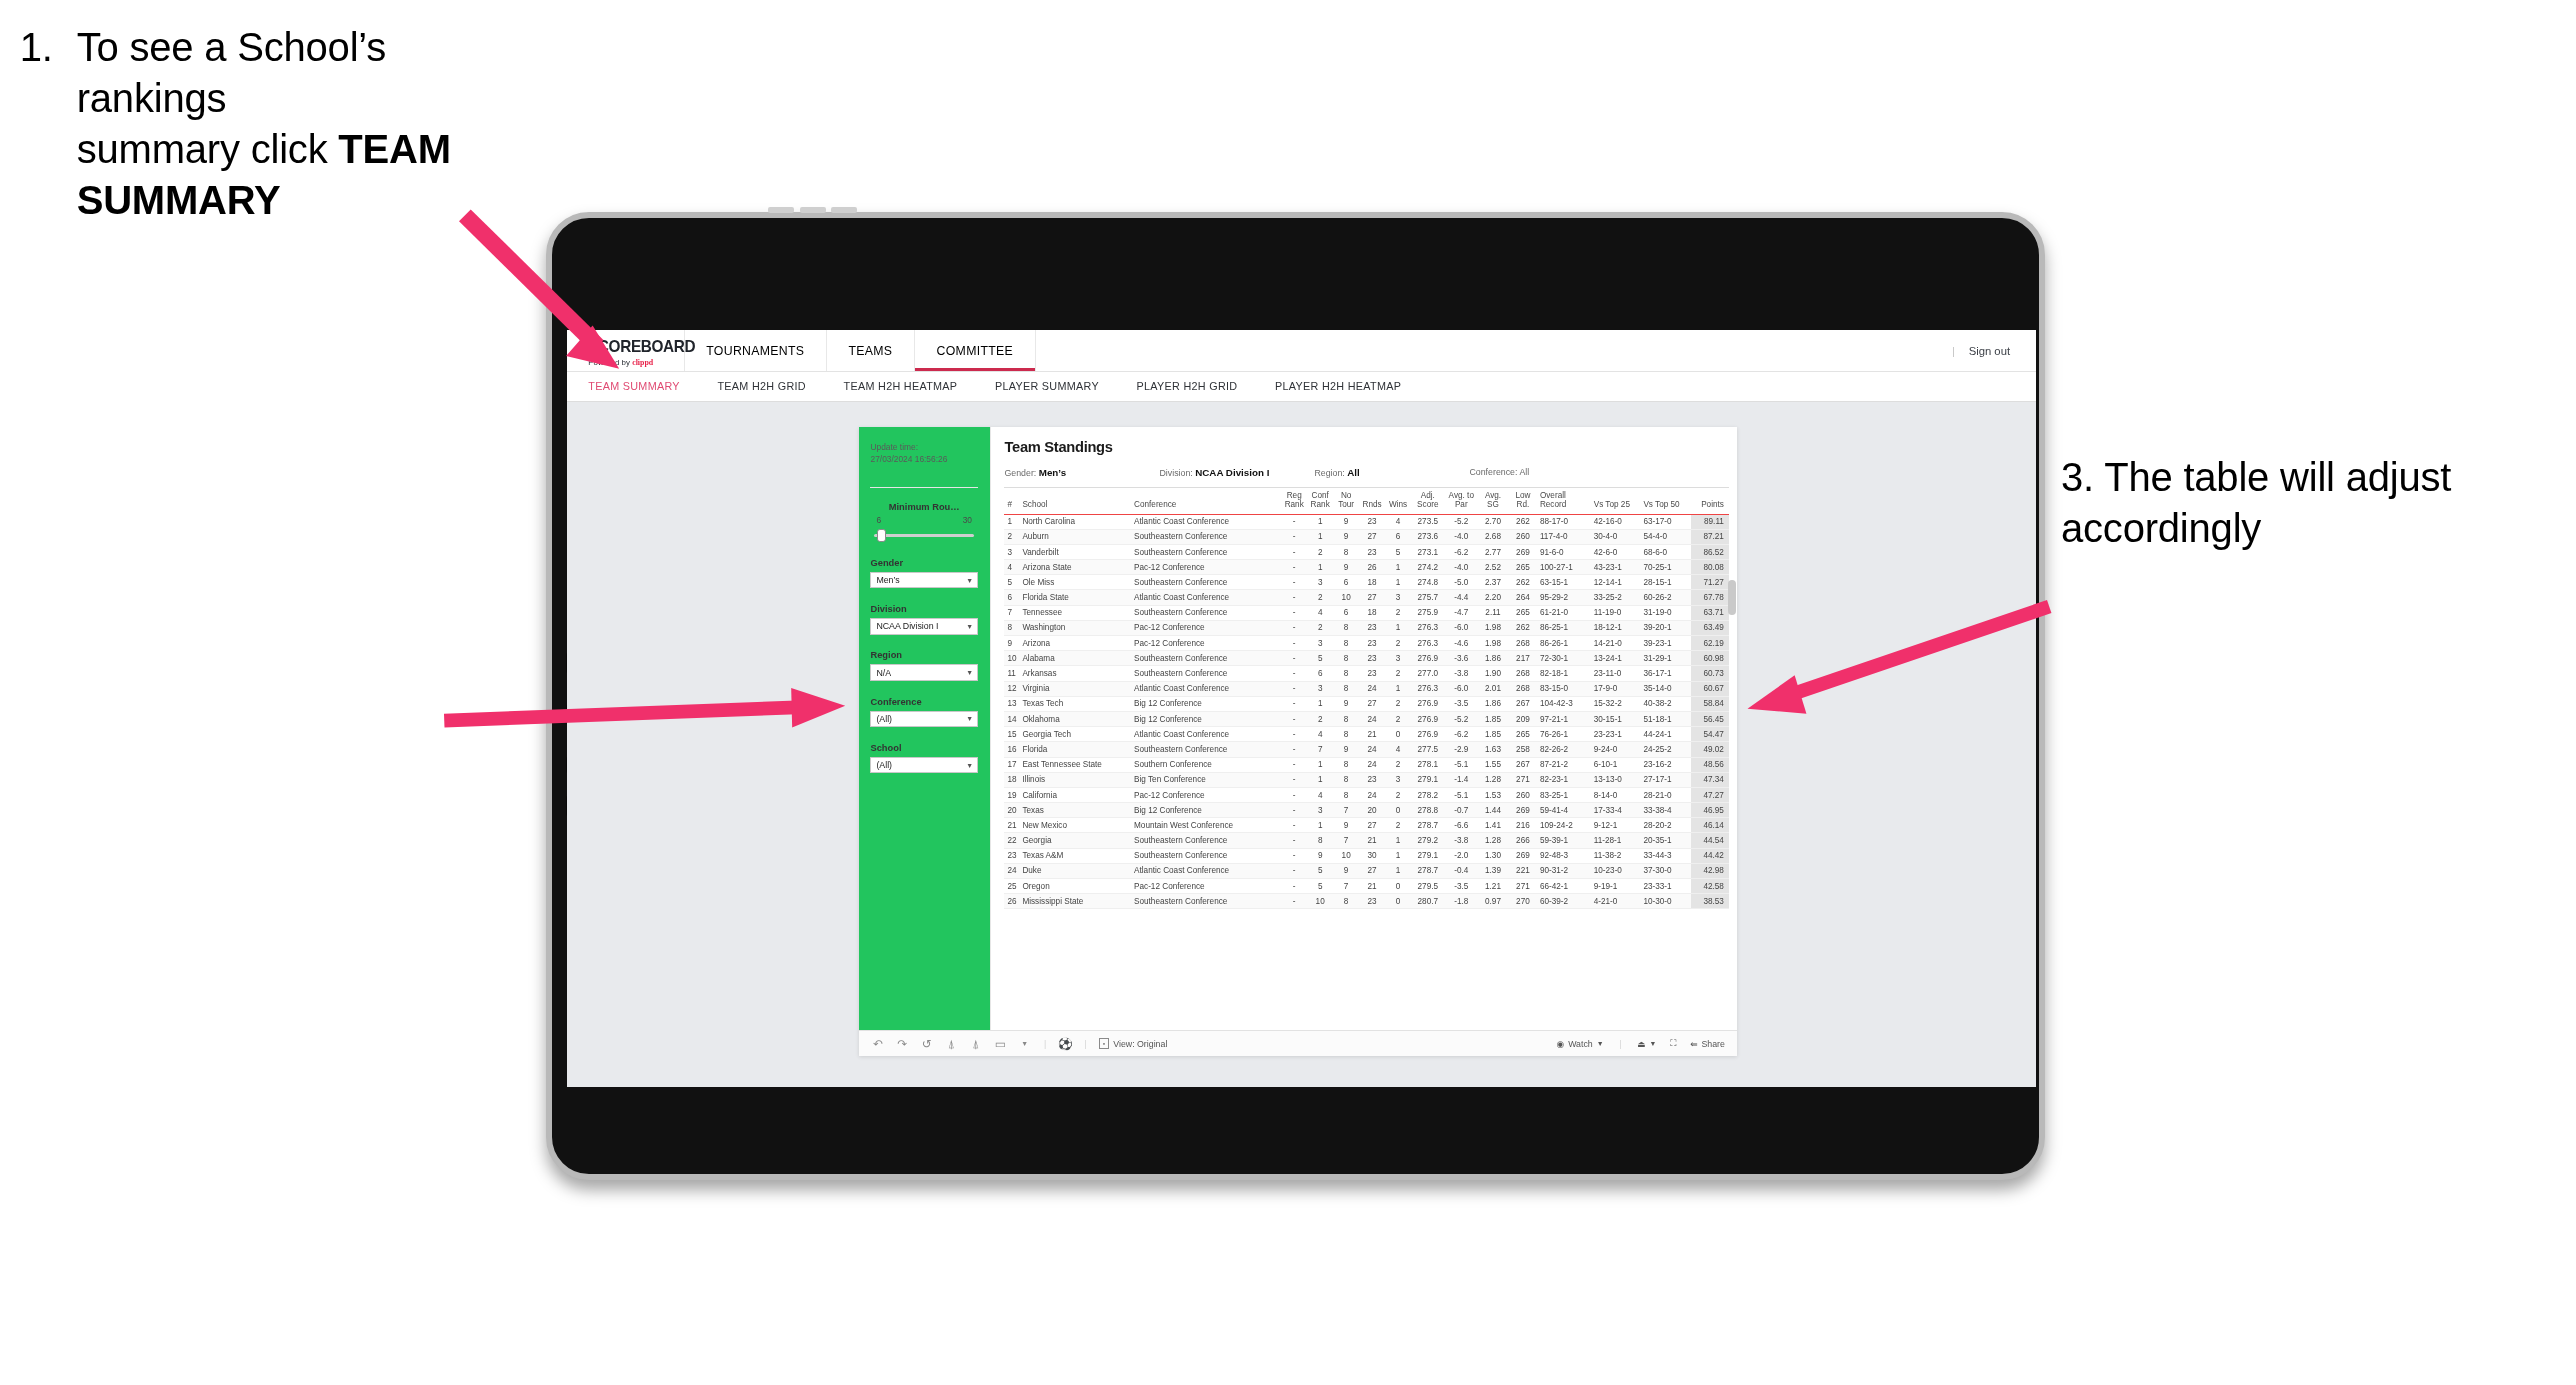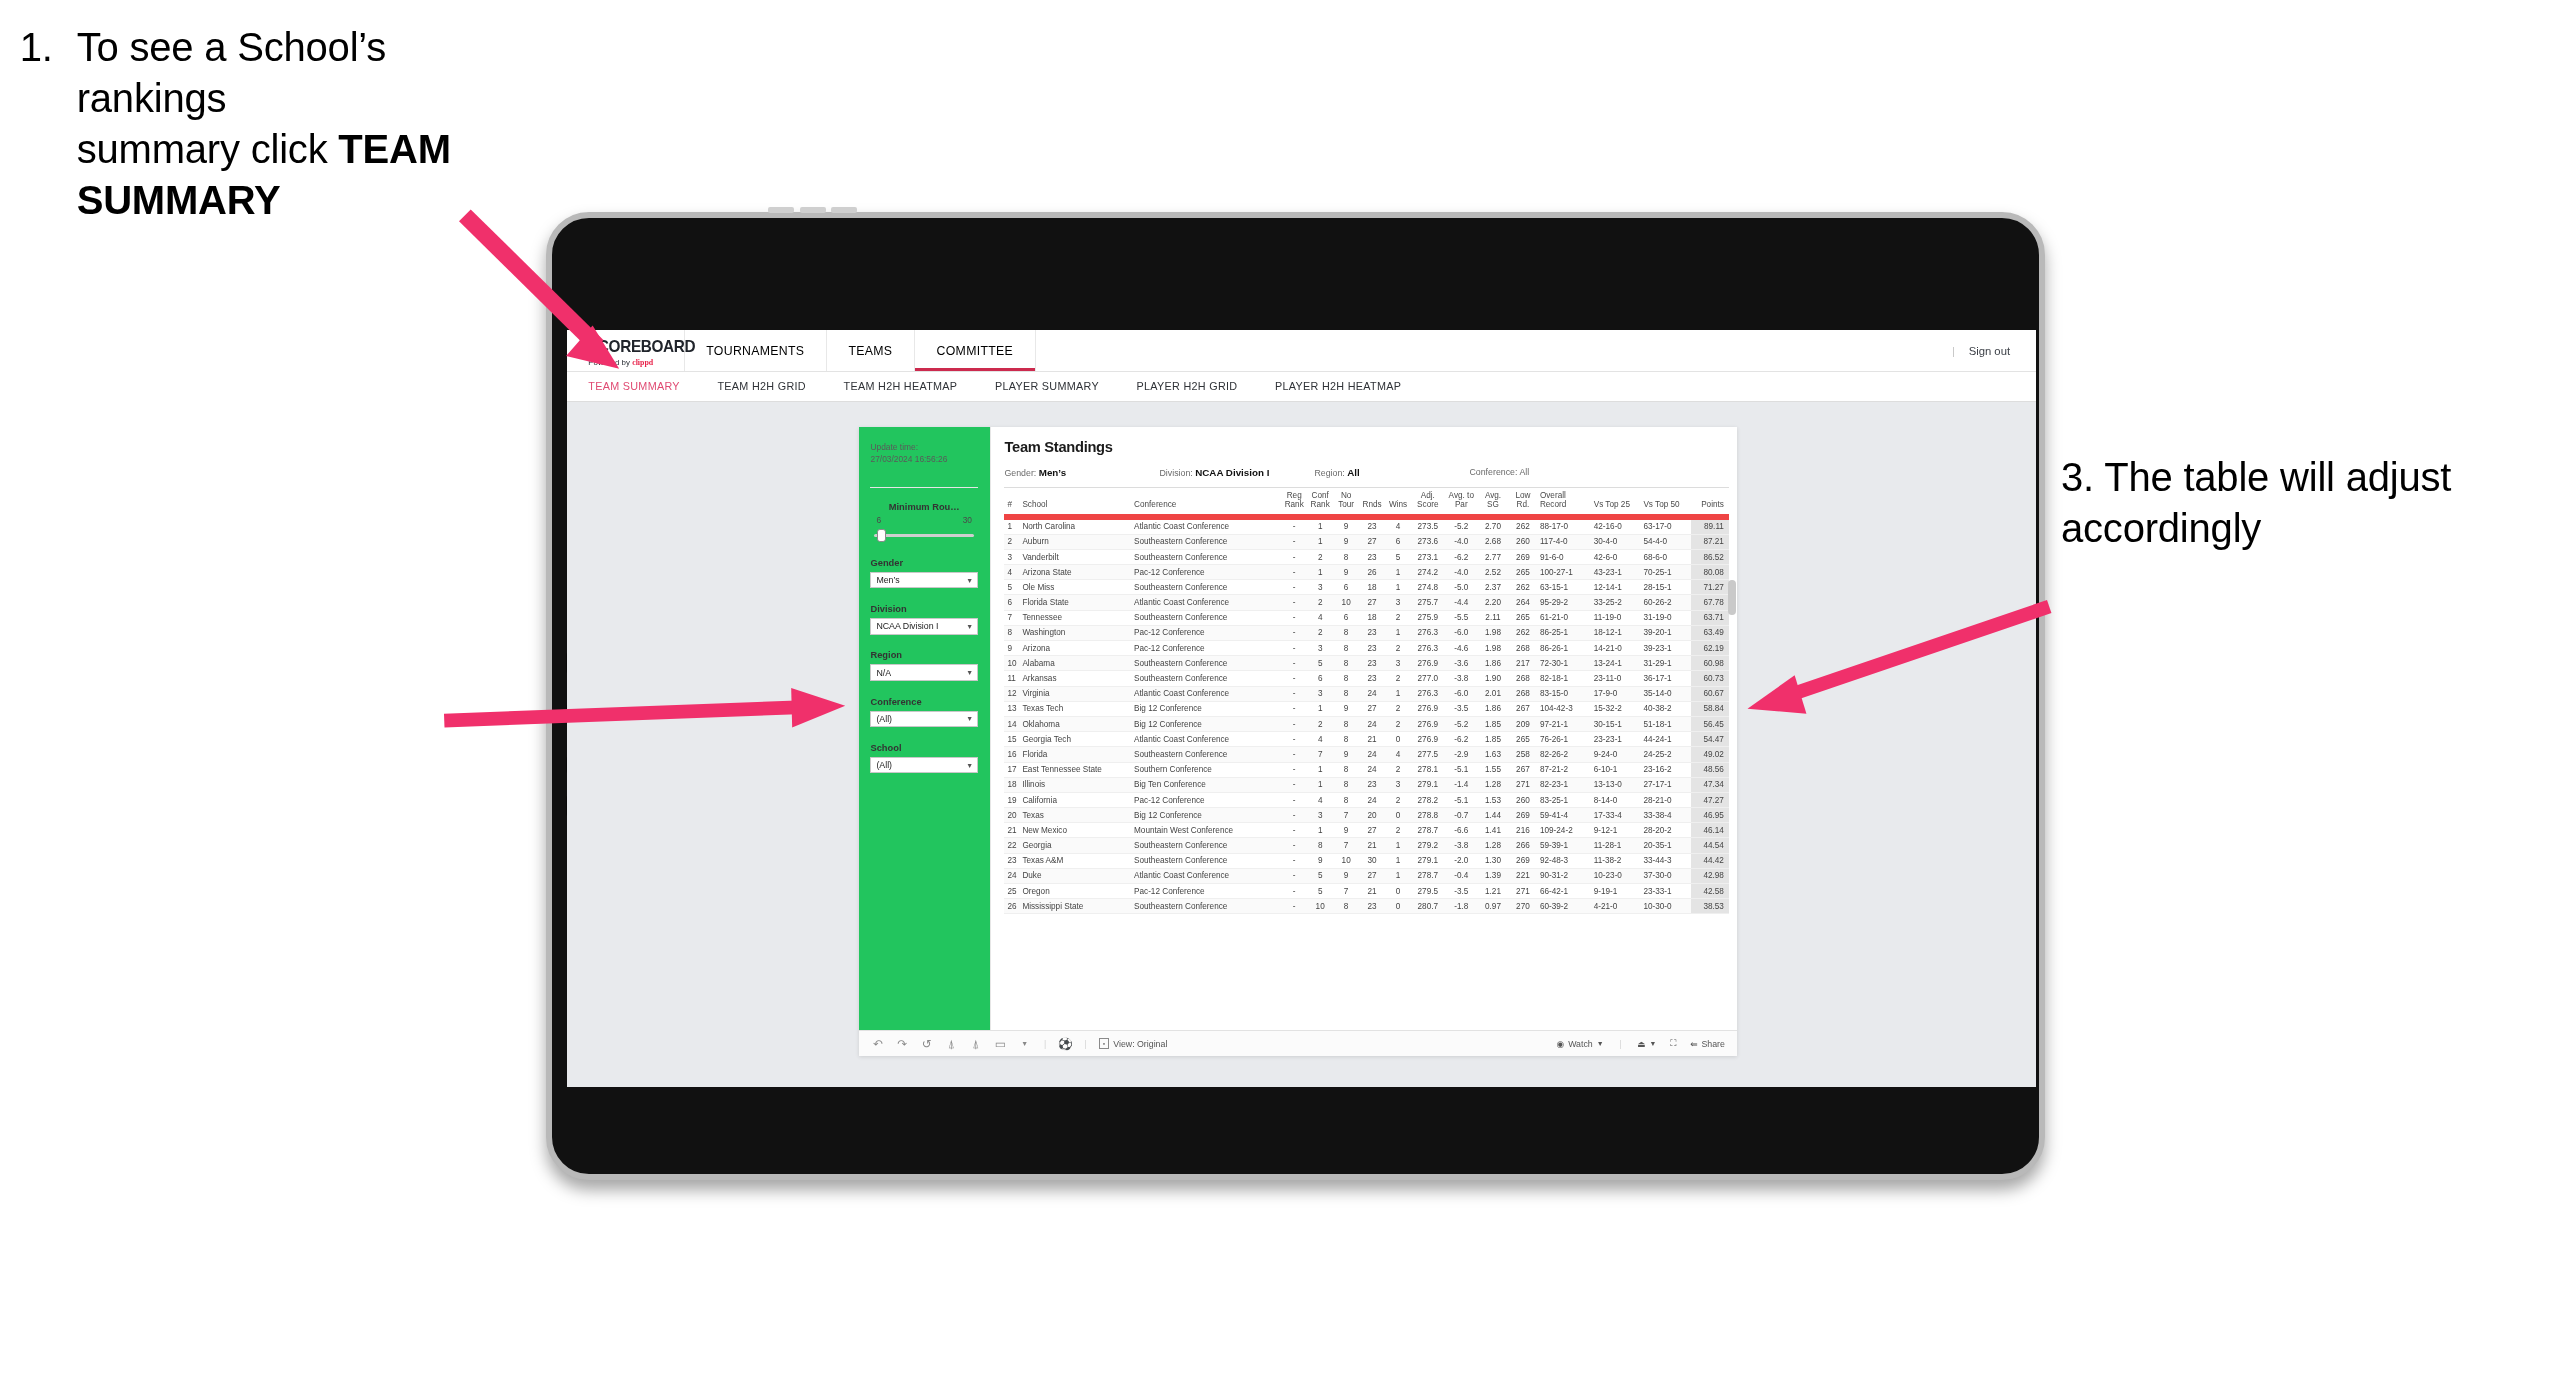--- a/index.html
+++ b/index.html
@@ -143,21 +143,21 @@
   #standings { flex: 1; padding: 11.8px 7.9px 0 13.8px; overflow: hidden; }
   .st-title { font-size: 14.7px; font-weight: bold; color: #1b1b1b; letter-spacing: -0.3px; }
   .st-meta { display: flex; margin-top: 11.8px; font-size: 8.8px; color: #6a6a6a; gap: 8px; }
   .st-meta .cell { width: 147px; }
   .st-meta .val { color: #111; font-weight: bold; font-size: 9.8px; }
   .st-divider { height: 1px; background: #dcdcdc; margin-top: 9.8px; }
 
   table.grid { width: 100%; border-collapse: collapse; font-size: 8.2px; color: #333; }
   table.grid thead th {
     font-weight: normal; color: #4a4a4a; vertical-align: bottom;
-    padding: 2.9px 2px 3.9px 2px; border-bottom: 6px solid #ef4444; line-height: 1.12;
+    padding: 2.9px 2px 3.9px 2px; border-bottom: 1px solid #ef4444; line-height: 1.12;
   }
   table.grid tbody td { padding: 2.6px 2px; border-bottom: 1px solid #efefef; color: #444; }
   table.grid tbody tr:nth-child(even) td { background: #fafafa; }
   .c-num { text-align: left; width: 15.7px; padding-left: 2.9px !important; }
   .c-school { text-align: left; width: 110px; }
   .c-conf { text-align: left; width: 147px; }
   .c-n { text-align: center; width: 25.6px; }
   .c-n2 { text-align: center; width: 29.5px; }
   .c-sc { text-align: center; width: 33px; }
   .c-rec { text-align: left; width: 53px; margin-left: 12px; }
@@ -454,21 +454,21 @@
                   <tr>
                     <td class="c-num">7</td>
                     <td class="c-school">Tennessee</td>
                     <td class="c-conf">Southeastern Conference</td>
                     <td class="c-n">-</td>
                     <td class="c-n">4</td>
                     <td class="c-n">6</td>
                     <td class="c-n">18</td>
                     <td class="c-n">2</td>
                     <td class="c-sc">275.9</td>
-                    <td class="c-sc">-5.5</td>
+                    <td class="c-sc">-4.7</td>
                     <td class="c-n2">2.11</td>
                     <td class="c-n2">265</td>
                     <td class="c-rec">61-21-0</td>
                     <td class="c-rec2">11-19-0</td>
                     <td class="c-rec2">31-19-0</td>
                     <td class="c-pts">63.71</td>
                   </tr>
                   <tr>
                     <td class="c-num">8</td>
                     <td class="c-school">Washington</td>

